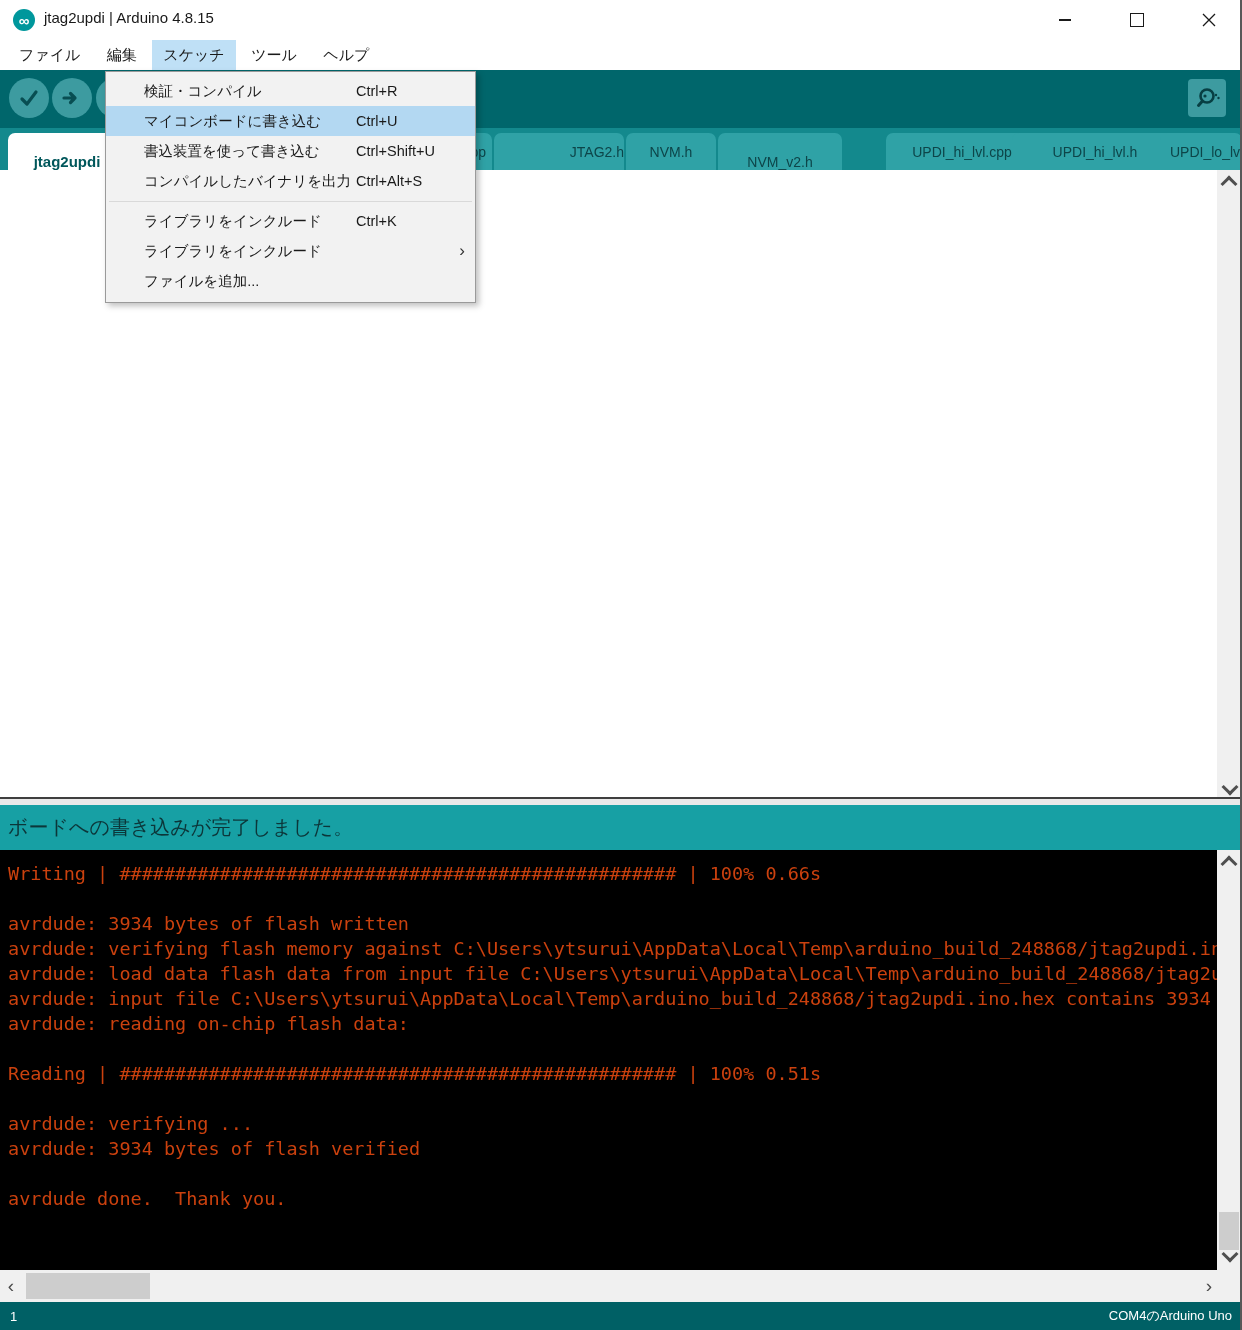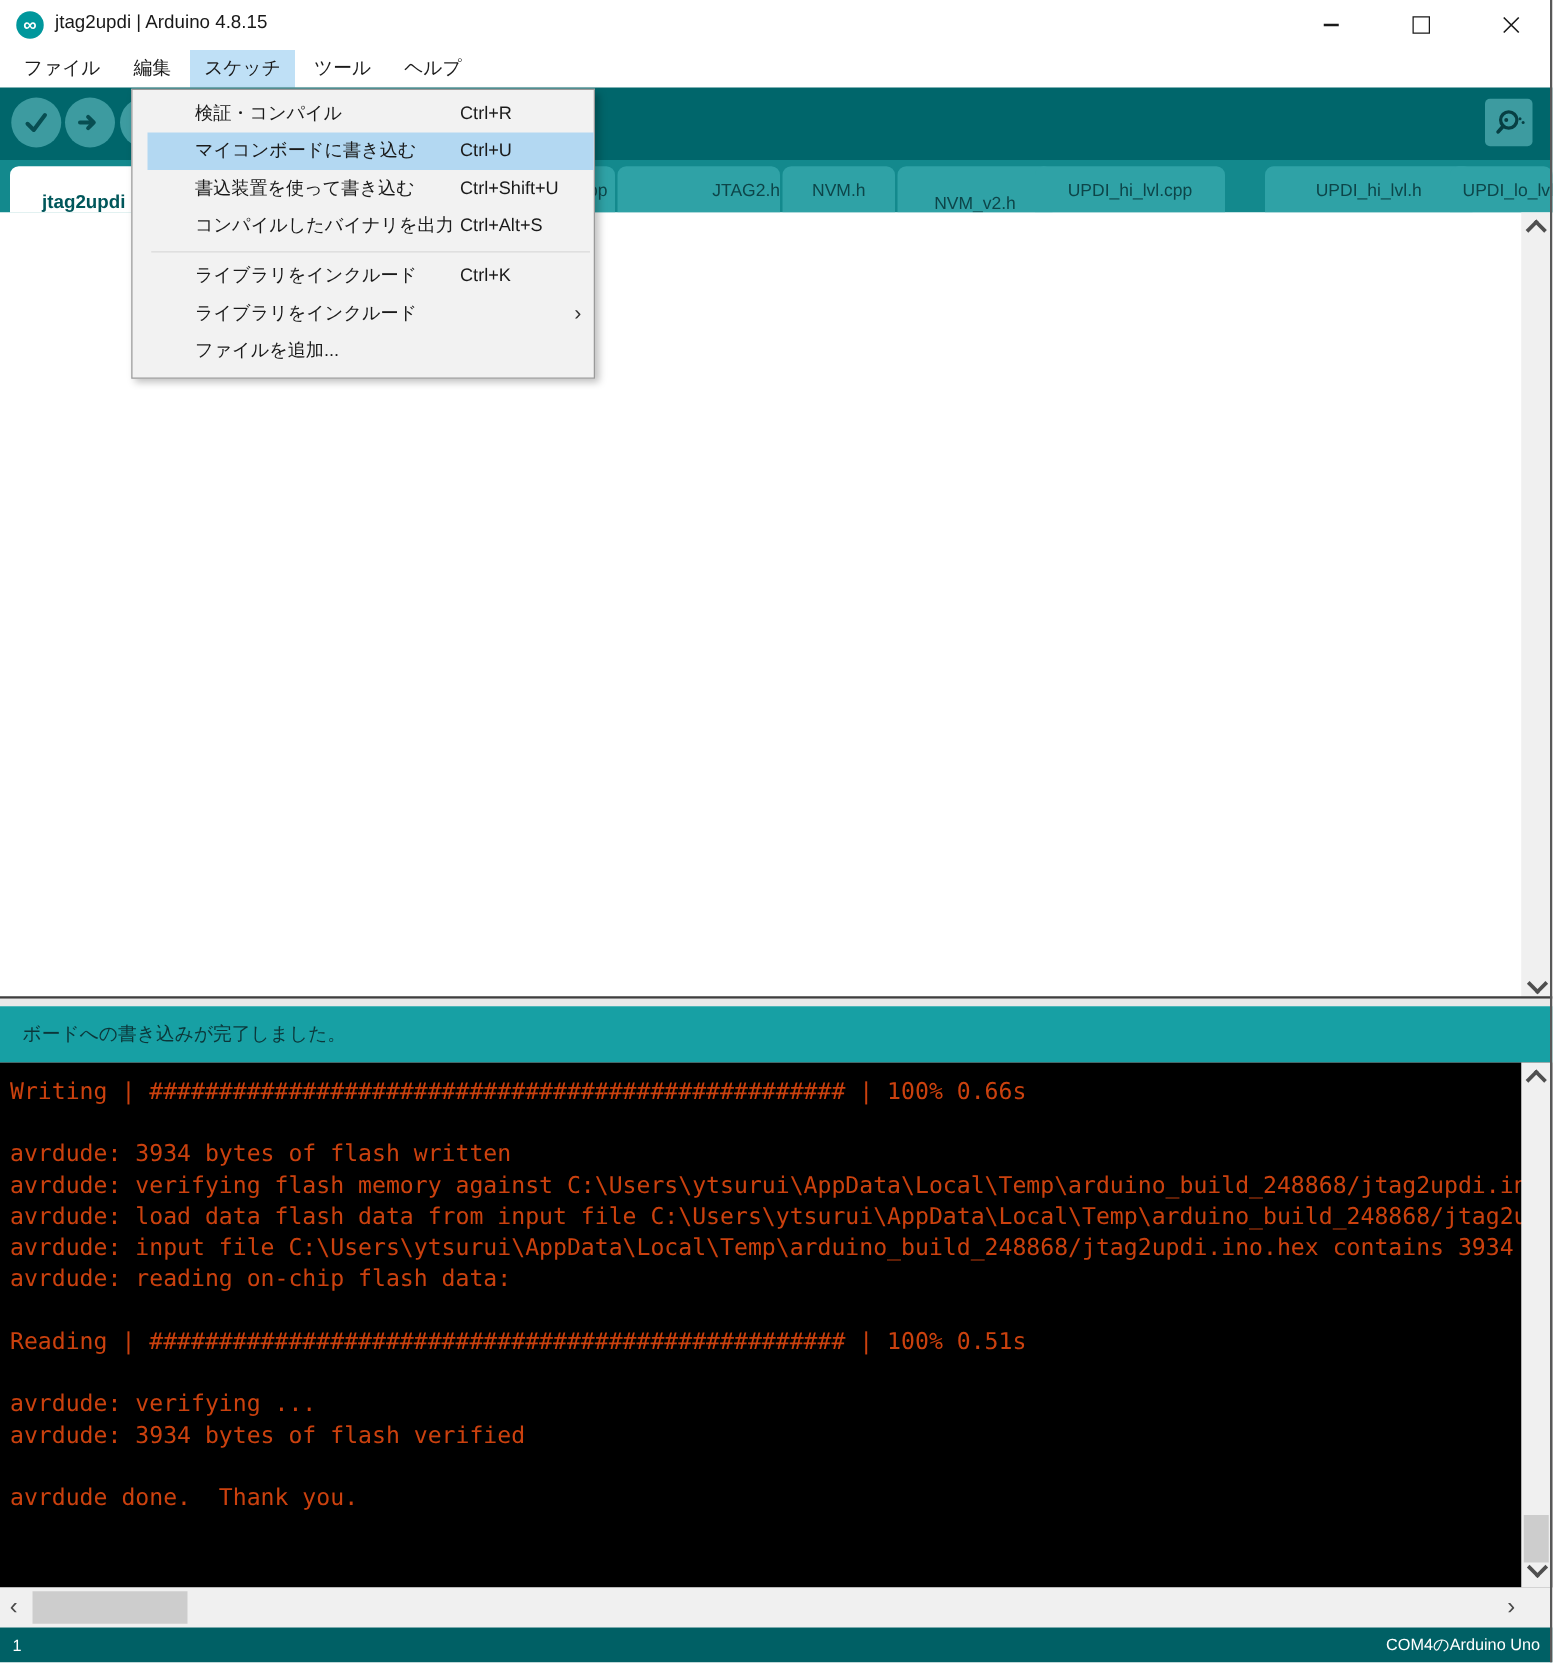--- a/index.html
+++ b/index.html
@@ -50,42 +50,42 @@
   .chev.up{transform:rotate(-45deg);margin-top:8px;}
   .chev.down{transform:rotate(135deg);margin-top:4px;}
   .vthumb{position:absolute;left:2px;width:20px;background:#cdcdcd;}
 
   .splitline{left:0;top:797px;width:1242px;height:2px;background:#3f3f3f;}
   .splitpad{left:0;top:799px;width:1242px;height:6px;background:#e9e9e9;}
 
   
   .msgbar{left:0;top:805px;width:1242px;height:45px;background:#17a0a4;
     display:flex;align-items:center;padding-left:8px;box-sizing:border-box;}
-  .msgbar span{font-size:15px;font-weight:500;color:#0c3639;margin-left:10px;}
+  .msgbar span{font-size:20px;font-weight:500;color:#0c3639;}
 
   
   .console{left:0;top:850px;width:1242px;height:420px;background:#000000;
     padding:11px 2px 0 8px;box-sizing:border-box;overflow:hidden;}
   .cline{height:25px;line-height:25px;font-family:"DejaVu Sans Mono","Liberation Mono",monospace;
     font-size:18.5px;color:#cb410e;white-space:pre;overflow:hidden;}
 
   
   .hscroll{left:0;top:1270px;width:1242px;height:32px;background:#f0f0f0;}
   .harrow{top:0;height:32px;width:22px;display:flex;align-items:center;justify-content:center;
     color:#4a4a4a;font-size:19px;}
   .hthumb{left:26px;top:3px;width:124px;height:26px;background:#cdcdcd;}
 
   
   .bottombar{left:0;top:1302px;width:1242px;height:28px;background:#006065;
     display:flex;align-items:center;justify-content:space-between;
     padding:0 10px;box-sizing:border-box;color:#ffffff;font-size:13px;}
 
   
   .menu-popup{left:105px;top:71px;width:371px;background:#f2f2f2;border:1px solid #9a9a9a;
-    box-shadow:3px 3px 6px rgba(0,0,0,.25);z-index:10;padding:4px 0 6px 12px;box-sizing:border-box;}
+    box-shadow:3px 3px 6px rgba(0,0,0,.25);z-index:10;padding:4px 0 6px 0;box-sizing:border-box;}
   .mitem{height:30px;line-height:30px;position:relative;font-size:14.5px;color:#1a1a1a;}
   .mitem .lbl{padding-left:38px;}
   .mitem .sc{position:absolute;left:250px;top:0;}
   .mitem .sub{position:absolute;right:10px;top:0;color:#333;font-size:17px;}
   .mitem.hl{background:#b3d8f2;}
   .msep{height:1px;background:#d9d9d9;margin:5px 3px 4px 3px;}
 
   .win-right-border{left:1240px;top:0;width:2px;height:1330px;background:#585858;}
 </style>
 </head>
@@ -149,21 +149,21 @@
     </div>
   <div class="tab" style="left:494px;width:130px;justify-content:flex-end;">
       <span>JTAG2.h</span>
     </div>
   <div class="tab" style="left:626px;width:90px;">
       <span>NVM.h</span>
     </div>
   <div class="tab" style="left:718px;width:124px;align-items:flex-end;">
       <span>NVM_v2.h</span>
     </div>
-  <div class="tab" style="left:828px;width:152px;">
+  <div class="tab" style="left:886px;width:152px;">
       <span>UPDI_hi_lvl.cpp</span>
     </div>
   <div class="tab" style="left:1012px;width:166px;">
       <span>UPDI_hi_lvl.h</span>
     </div>
   <div class="tab left" style="left:1160px;width:82px;">
       <span>UPDI_lo_lvl.cpp</span>
     </div>
   <div class="abs tab-dd"></div>
 </div>

